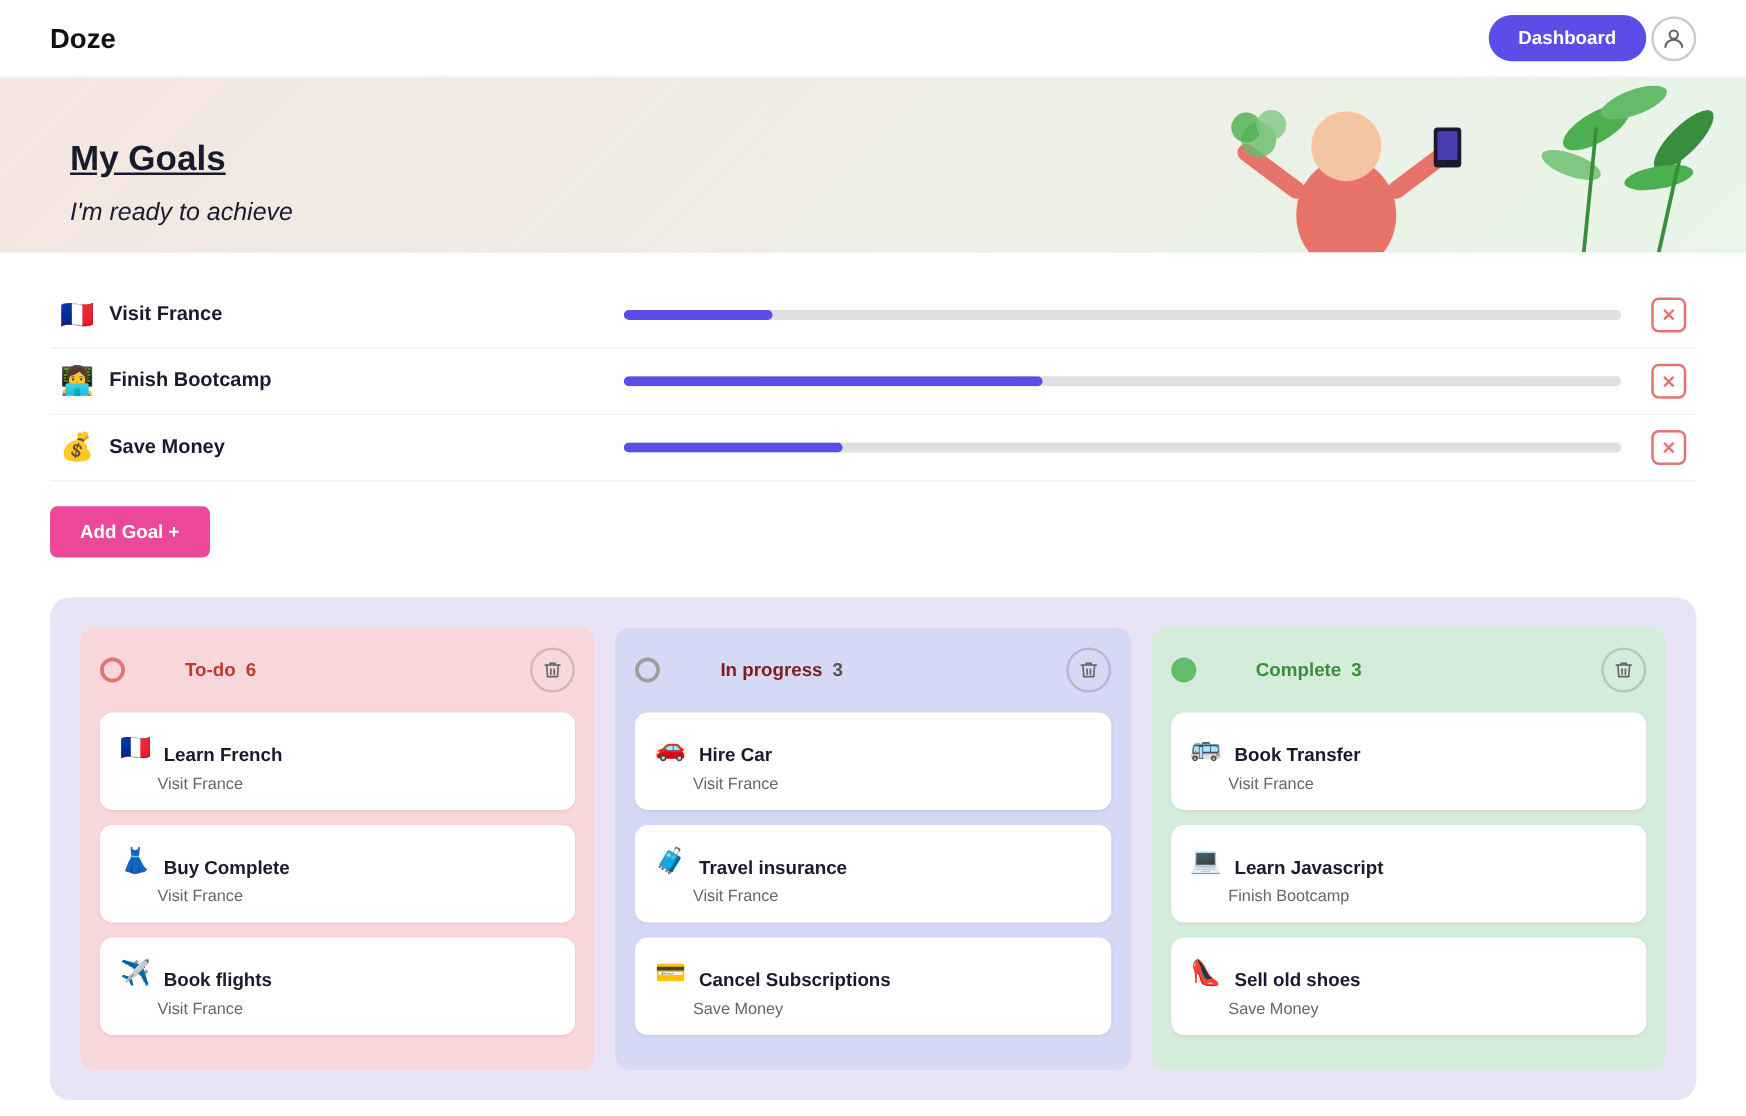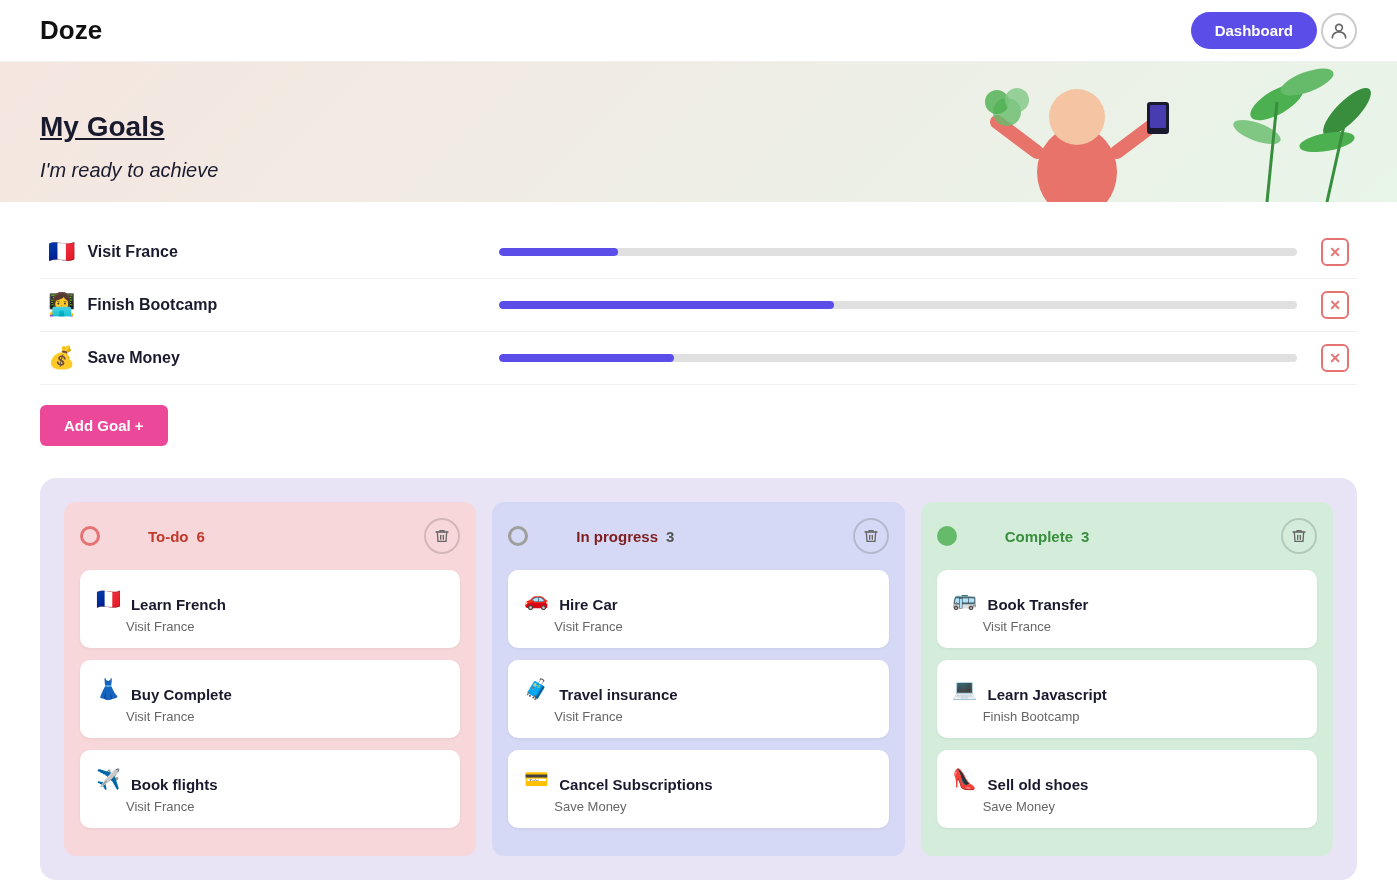--- a/index.html
+++ b/index.html
@@ -4,35 +4,35 @@
   <style>
     * { box-sizing: border-box; margin: 0; padding: 0; }
     body { font-family: -apple-system, BlinkMacSystemFont, 'Segoe UI', sans-serif; background: #fff; color: #1a1a2e; }
 
     
     .navbar {
       display: flex; align-items: center; justify-content: space-between;
       padding: 12px 40px; border-bottom: 1px solid #f0f0f0;
       position: sticky; top: 0; background: #fff; z-index: 10;
     }
-    .navbar-logo { font-size: 26px; font-weight: 800; color: #111; }
+    .navbar-logo { font-size: 22px; font-weight: 800; color: #111; }
     .navbar-right { display: flex; align-items: center; gap: 4px; }
     .dashboard-btn {
       background: #5b4de8; color: #fff; border: none; border-radius: 24px;
       padding: 10px 24px; font-size: 15px; font-weight: 600; cursor: pointer;
     }
     .user-icon {
       width: 36px; height: 36px; border: 2px solid #ccc; border-radius: 50%;
       display: flex; align-items: center; justify-content: center; cursor: pointer;
     }
 
     
     .hero {
       background: #f0f0f0; position: relative; overflow: hidden;
-      height: 140px; display: flex; align-items: flex-end; padding: 20px 40px;
+      height: 140px; display: flex; align-items: flex-end; padding: 20px 56px;
     }
     .hero-text { position: relative; z-index: 2; }
     .hero-text h1 { font-size: 28px; font-weight: 800; text-decoration: underline; }
     .hero-text p { font-style: italic; font-size: 20px; margin-top: 16px; }
     .hero-illustration {
       position: absolute; right: 0; top: 0; height: 100%; width: 70%;
       display: flex; align-items: center; justify-content: flex-end;
       overflow: hidden;
     }
     

